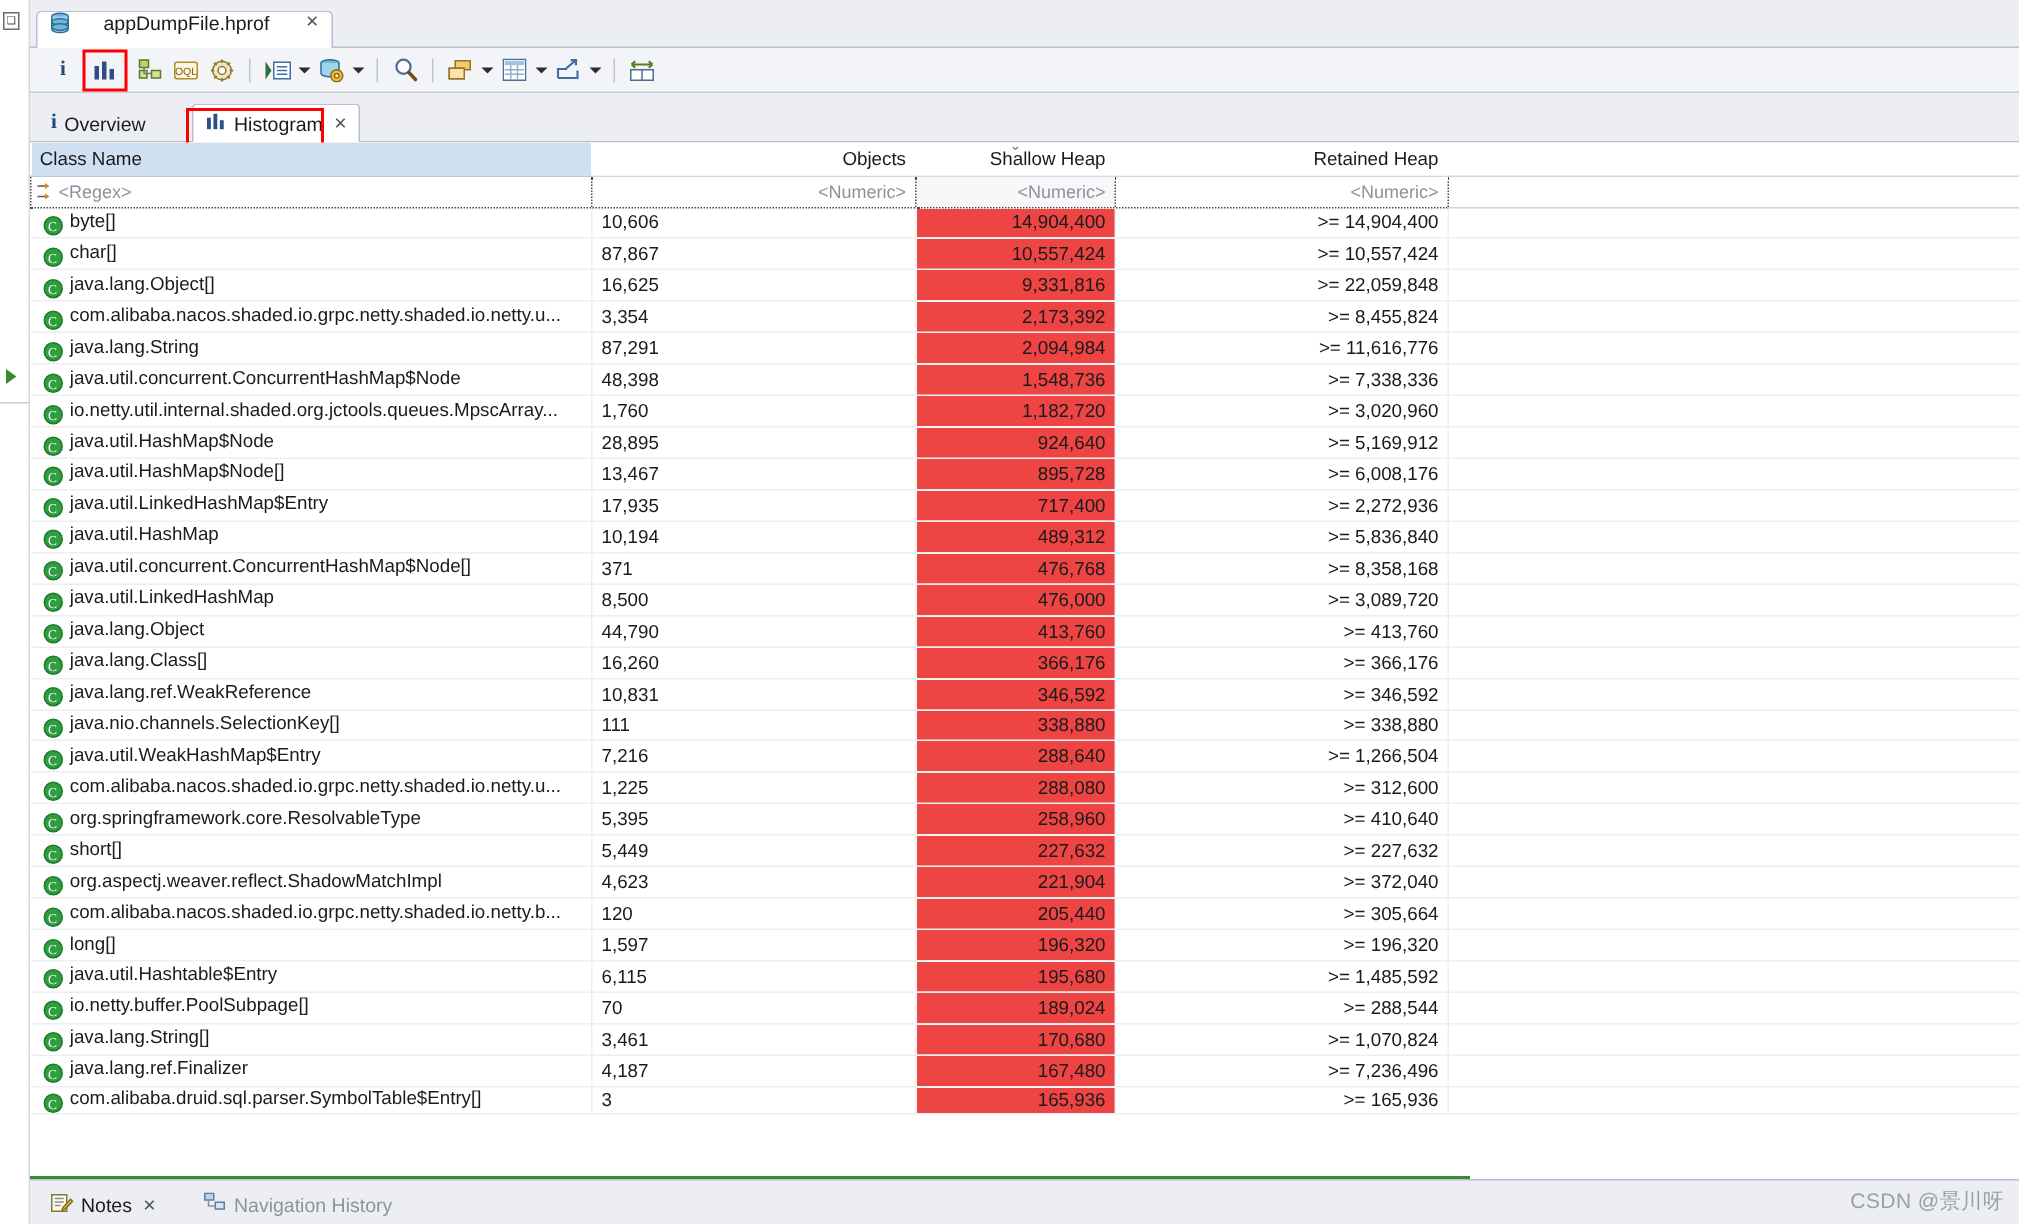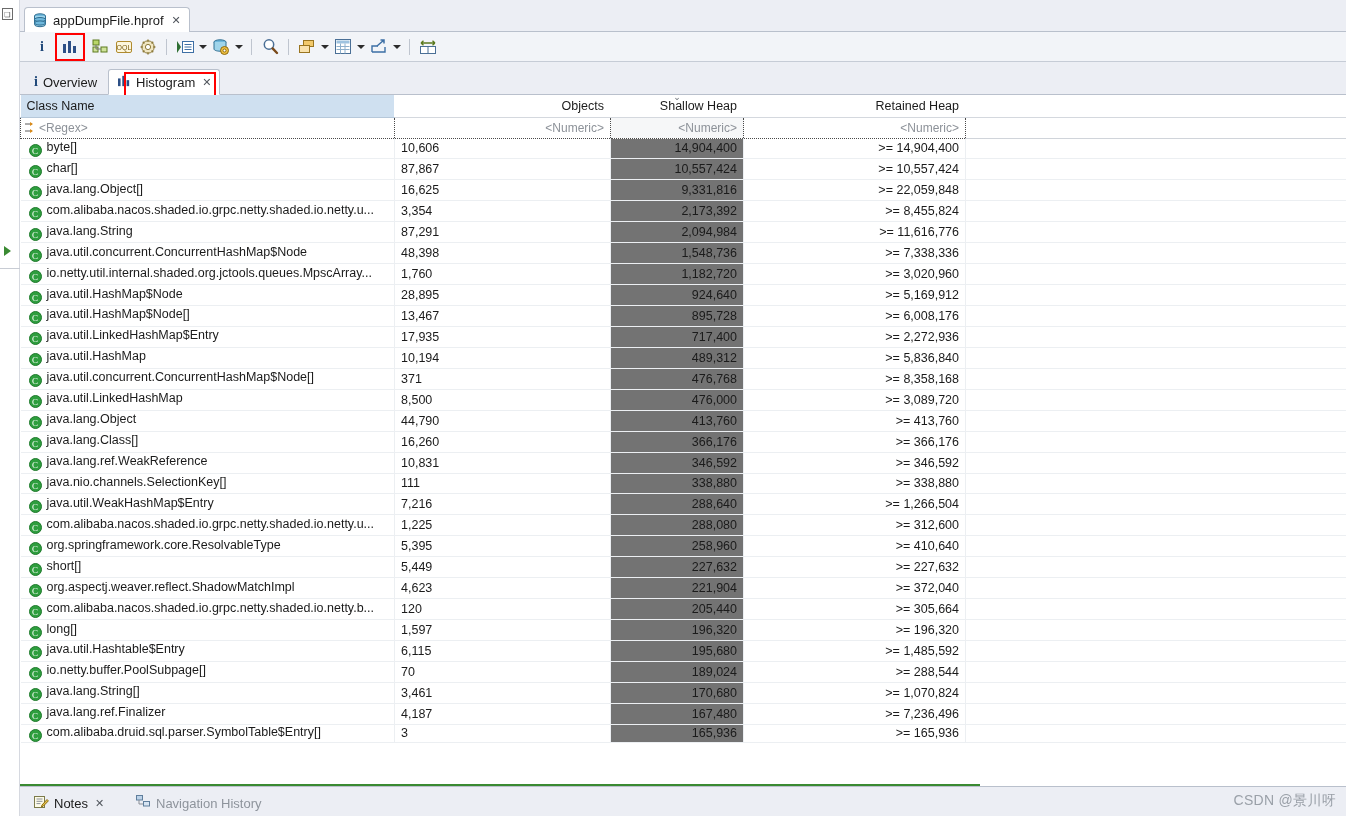--- a/index.html
+++ b/index.html
@@ -58,21 +58,21 @@
   .editor-tabstrip {
     position: absolute; left: 0; top: 0;
     width: 1326px; height: 32px;
     background: #eceef4;
     border-bottom: 1px solid #b9c0cc;
   }
   .editor-tab {
     position: absolute; left: 4px; top: 7px;
     height: 25px;
     padding: 0 8px 0 8px;
-    display: flex; align-items: center; gap: 6px;
+    display: flex; align-items: flex-start; gap: 22px;
     background: #ffffff;
     border: 1px solid #b9c0cc;
     border-bottom: none;
     border-radius: 4px 4px 0 0;
     font-size: 13px; color: #1b1b1b;
   }
   .editor-tab .tab-label { white-space: nowrap; }
   .tab-close {
     font-size: 11px; color: #52575e;
     margin-left: 2px;
@@ -121,21 +121,21 @@
     border-bottom: 1px solid #b9c0cc;
   }
   .view-tab {
     position: absolute; top: 7px; height: 26px;
     display: flex; align-items: center; gap: 5px;
     padding: 0 8px;
     font-size: 13px; color: #1b1b1b;
   }
   .view-tab.inactive { left: 6px; }
   .view-tab.active {
-    left: 88px;
+    left: 108px;
     background: #ffffff;
     border: 1px solid #b9c0cc;
     border-bottom: 1px solid #ffffff;
     border-radius: 3px 3px 0 0;
   }
   .hist-box-highlight {
     position: absolute; left: 104px; top: 72px;
     width: 92px; height: 26px;
     border: 2px solid #ff0000;
     pointer-events: none;
@@ -240,21 +240,21 @@
     display: inline-block; vertical-align: -3px;
     width: 13px; height: 13px; border-radius: 50%;
     background: #2e9e3e;
     border: 1px solid #1f7a2c;
     color: #ffffff;
     font-size: 9px; line-height: 12px; text-align: center;
     font-family: "Liberation Serif", serif;
     margin-right: 5px;
   }
   td.d-obj { text-align: left; border-right: 1px solid #eceff2; }
-  td.d-shal { text-align: right; background: #737373; border-right: 1px solid #eceff2; }
+  td.d-shal { text-align: right; background: #ef4444; border-right: 1px solid #eceff2; }
   td.d-ret { text-align: right; border-right: 1px solid #eceff2; }
   td.d-rest { background: #ffffff; }
 
   tbody tr.drow.clipped td { height: 12px; }
 
   
   .bottom-bar {
     position: absolute; left: 20px; top: 786px;
     width: 1326px; height: 30px;
     background: #eceef4;

